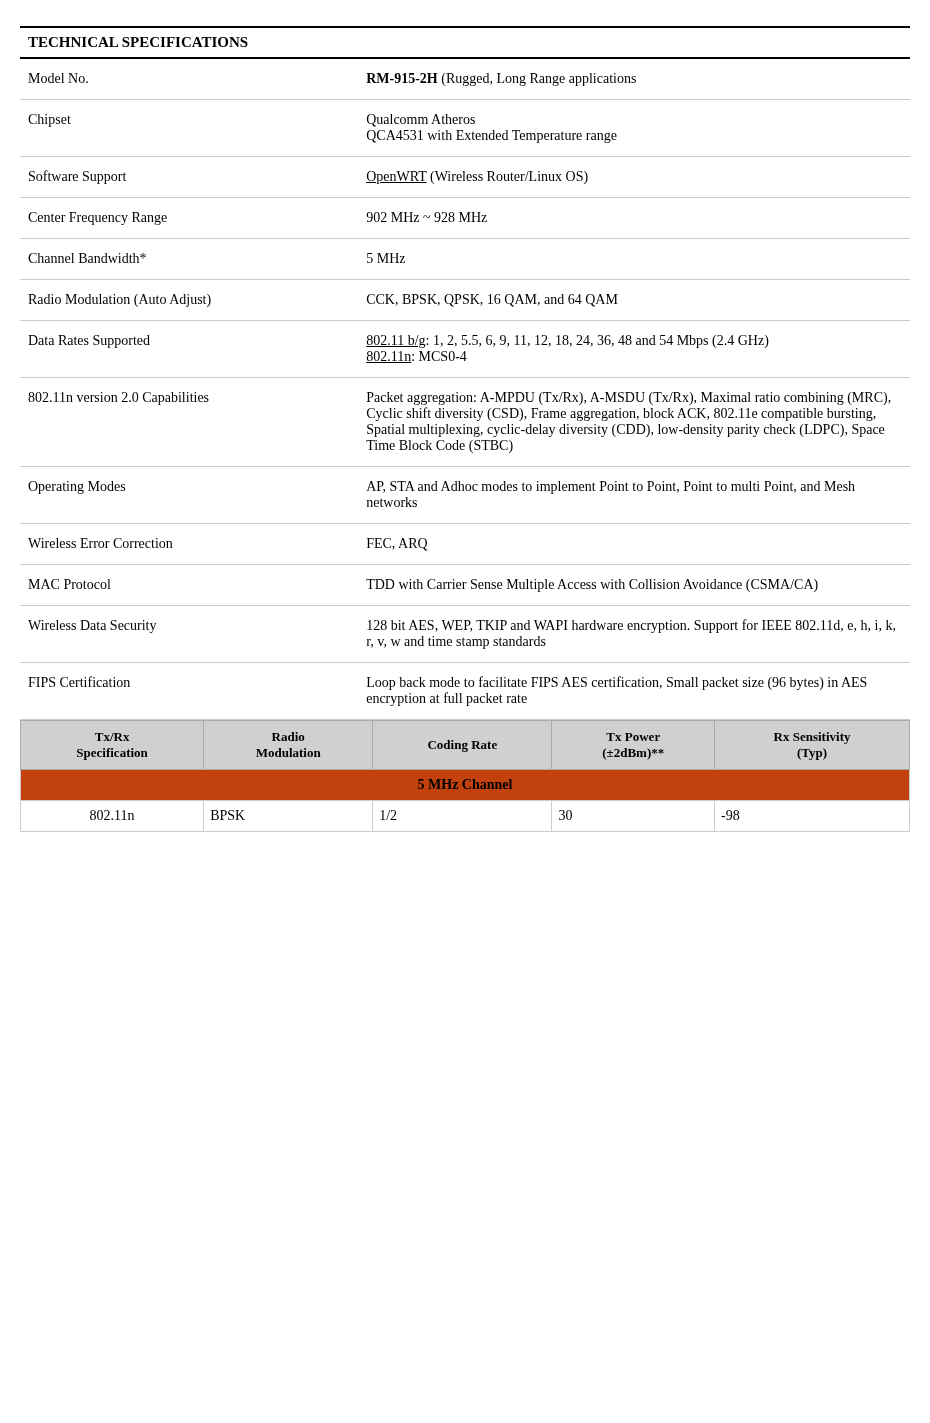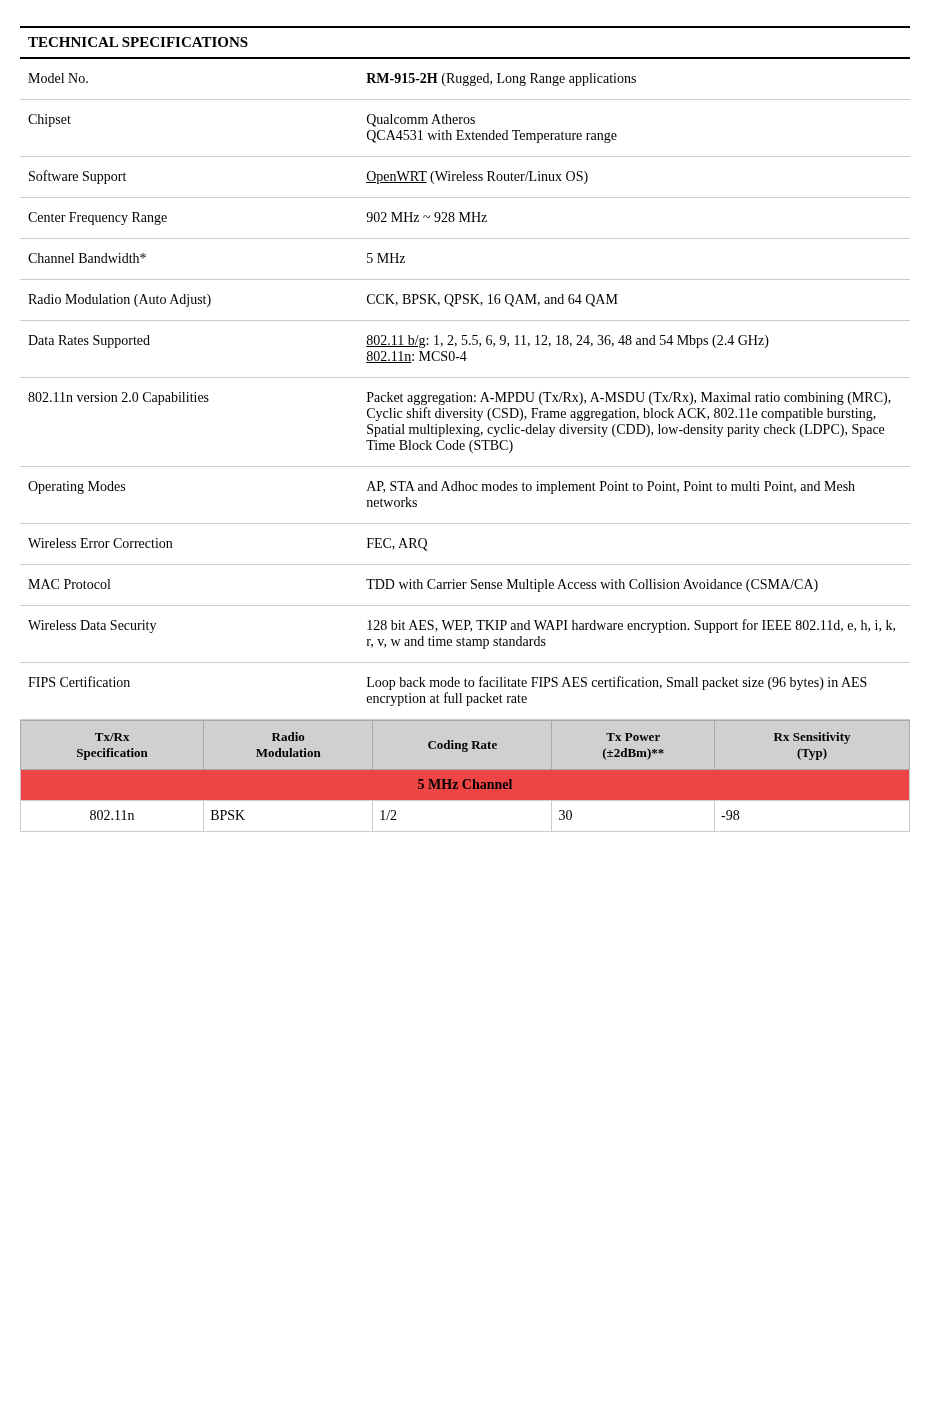--- a/index.html
+++ b/index.html
@@ -69,21 +69,21 @@
       text-align: center;
     }
     table.spec-cols tbody tr td {
       border: 1px solid #ccc;
       padding: 7px 6px;
       text-align: left;
       vertical-align: middle;
     }
     table.spec-cols tbody tr.section-row td {
       font-weight: bold;
-      background: #ef4444;
+      background: #c2410c;
       text-align: left;
       border-left: 1px solid #ccc;
       border-right: 1px solid #ccc;
     }
     table.spec-cols tbody tr td:first-child {
       text-align: center;
     }
   </style>
 </head>
 <body>

